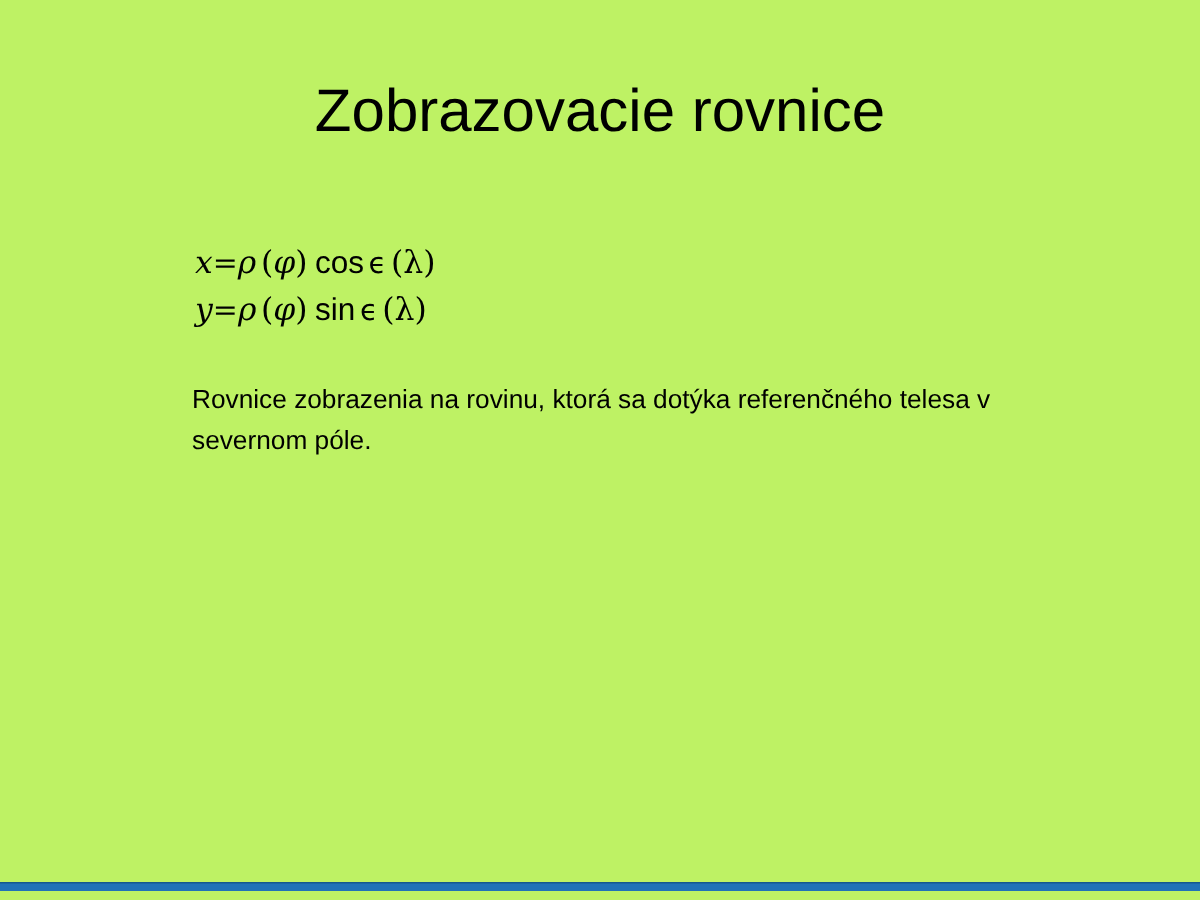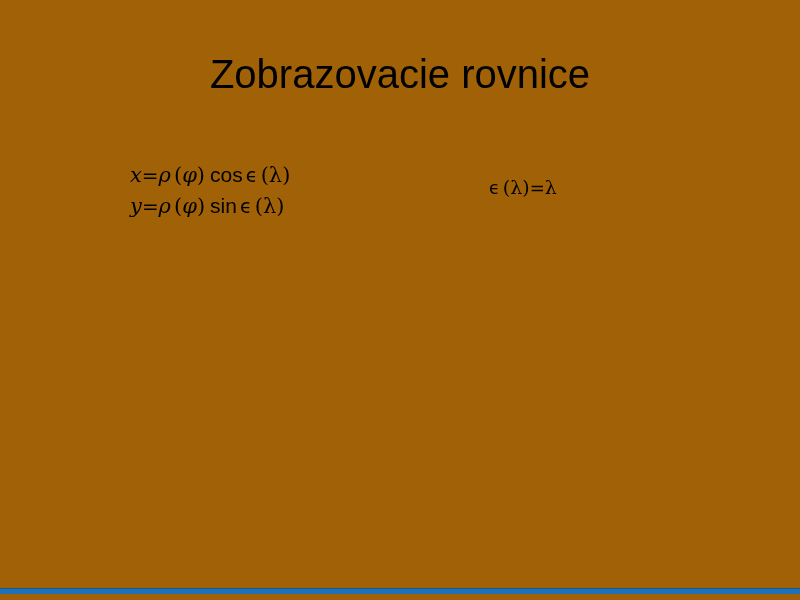--- a/index.html
+++ b/index.html
@@ -11,21 +11,21 @@
     height: 600px;
     background: #ffffff;
     font-family: "Liberation Sans", sans-serif;
     overflow: hidden;
     position: relative;
   }
 
   .slide {
     position: absolute;
     inset: 0;
-    background: #a16207;
+    background: #bef264;
   }
 
   
   .slide-title {
     position: absolute;
     top: 52px;
     left: 0;
     width: 800px;
     text-align: center;
     font-family: "Liberation Sans", sans-serif;
@@ -145,24 +145,20 @@
       <span class="formula-line">
         <span class="var">x</span><span class="eq">=</span><span class="greek">ρ</span><span class="sp"></span><span class="paren">(</span><span class="greek">φ</span><span class="paren">)</span><span class="sp-wide"></span><span class="op">cos</span><span class="sp"></span><span class="greek-up">ϵ</span><span class="sp"></span><span class="paren">(</span><span class="lam">λ</span><span class="paren">)</span>
       </span>
 
       <span class="formula-line">
         <span class="var">y</span><span class="eq">=</span><span class="greek">ρ</span><span class="sp"></span><span class="paren">(</span><span class="greek">φ</span><span class="paren">)</span><span class="sp-wide"></span><span class="op">sin</span><span class="sp"></span><span class="greek-up">ϵ</span><span class="sp"></span><span class="paren">(</span><span class="lam">λ</span><span class="paren">)</span>
       </span>
 
     </div>
 
-    <div class="formula-block formula-right">
-      <span class="formula-line">
-        <span class="greek-up">ϵ</span><span class="sp"></span><span class="paren">(</span><span class="lam">λ</span><span class="paren">)</span><span class="eq">=</span><span class="lam">λ</span>
-      </span>
-    </div>
 
   </div>
 
+  <div class="body-text">Rovnice zobrazenia na rovinu, ktorá sa dotýka referenčného telesa v severnom póle.</div>
 
   <div class="bottom-bar"></div>
 
 </div>
 
 </body></html>

